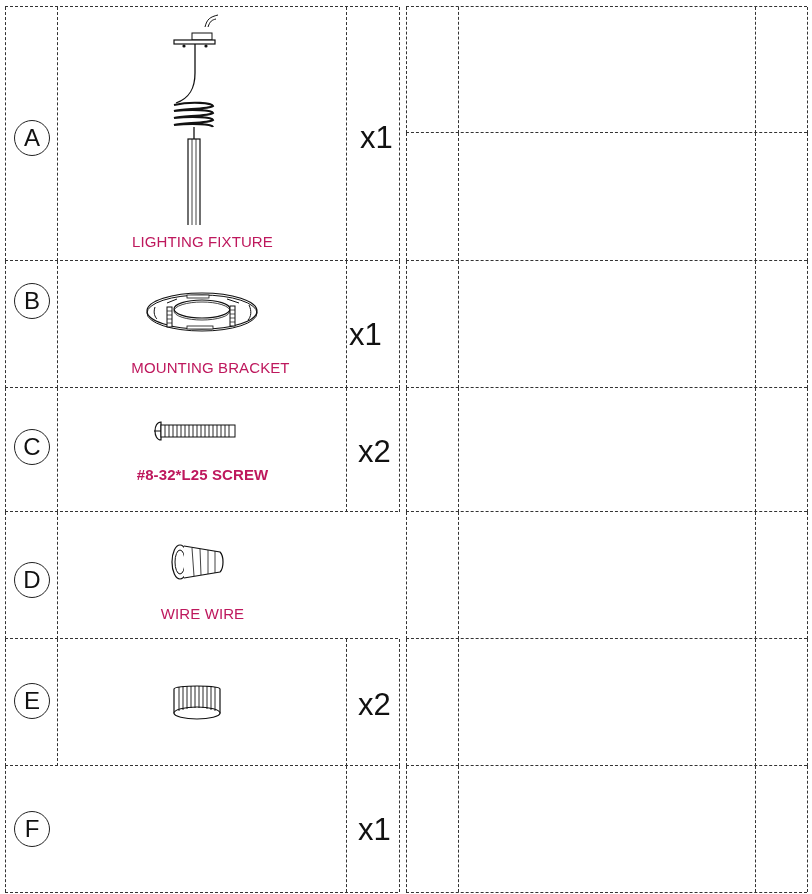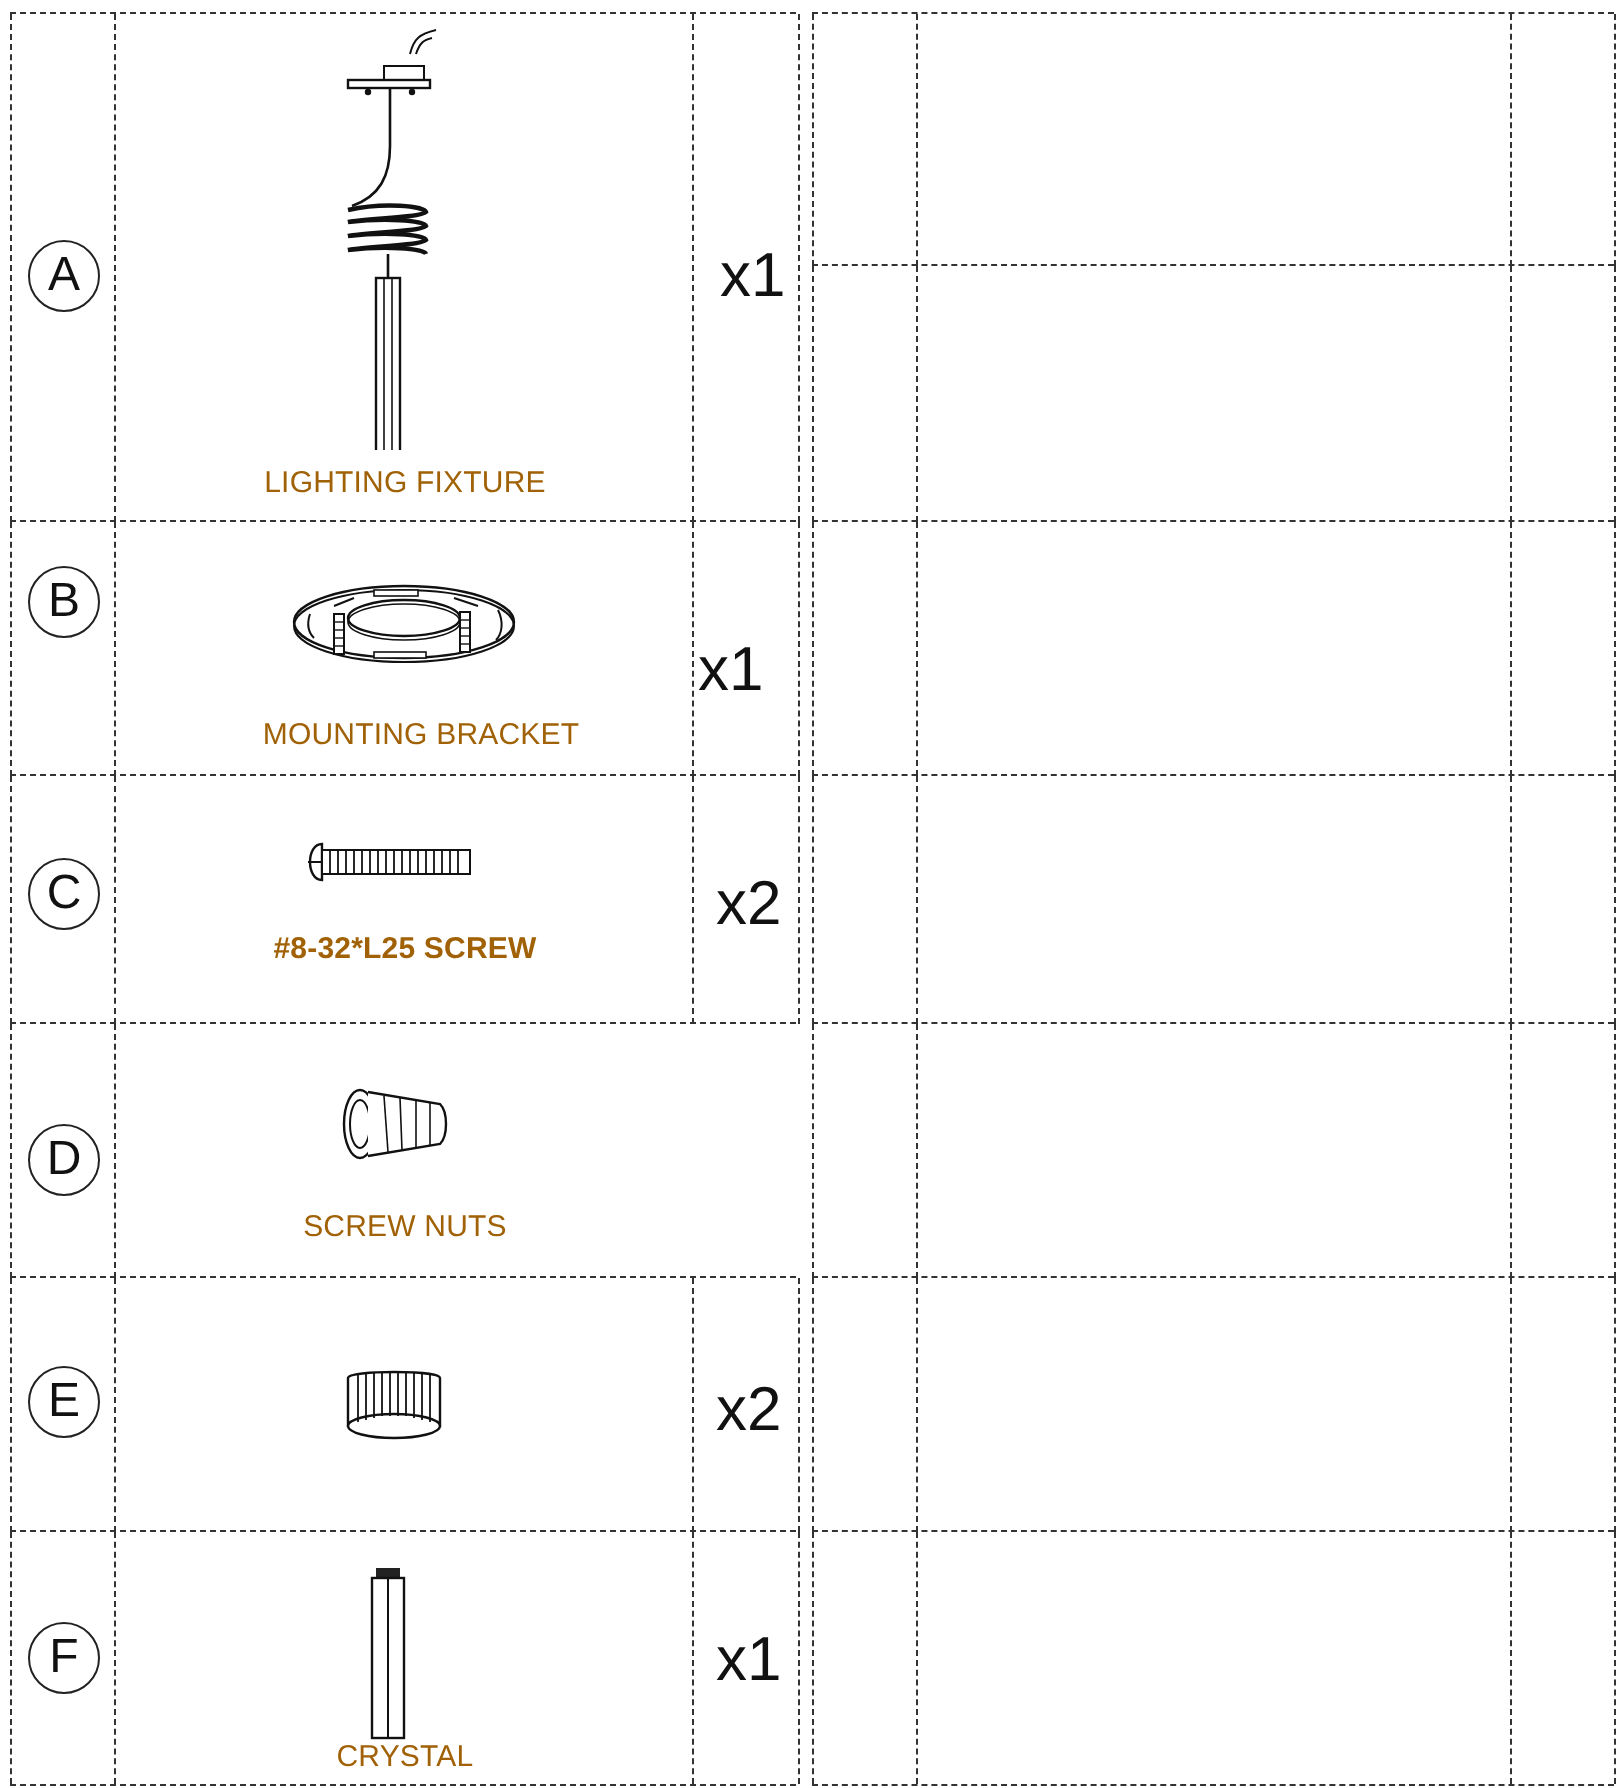--- a/index.html
+++ b/index.html
@@ -6,21 +6,21 @@
     body { width: 812px; height: 894px; position: relative; overflow: hidden; font-family: "Liberation Sans", sans-serif; color: #111; }
     .tbl { position: absolute; top: 6px; }
     .tbl.left { left: 5px; width: 393px; }
     .tbl.right { left: 406px; width: 401px; }
     .row { position: absolute; left: 0; right: 0; border-top: 1px dashed #333; }
     .row.last { border-bottom: 1px dashed #333; }
     .cell { position: absolute; top: 0; bottom: 0; border-left: 1px dashed #333; }
     .cell.endcol { border-right: 1px dashed #333; }
     .letter-circle { position: absolute; width: 36px; height: 36px; border: 1.2px solid #222; border-radius: 50%; box-sizing: border-box; display: flex; align-items: center; justify-content: center; font-size: 24px; color: #111; }
     .qty { position: absolute; font-size: 31px; color: #111; }
-    .caption { position: absolute; left: 0; right: 0; text-align: center; font-size: 15px; color: #a16207; letter-spacing: 0.1px; }
+    .caption { position: absolute; left: 0; right: 0; text-align: center; font-size: 15px; color: #be185d; letter-spacing: 0.1px; }
     .art { position: absolute; }
     svg { display: block; }
   </style>
 </head>
 <body>
 
 <div class="tbl left" style="height:885px;">
 
   <div class="row" style="top:0; height:254px;">
     <div class="cell" style="left:0; width:52px;">
@@ -133,21 +133,21 @@
         <svg width="56" height="40" viewBox="0 0 56 40">
           <ellipse cx="10" cy="20" rx="8" ry="17" fill="#fff" stroke="#111" stroke-width="1.2"></ellipse>
           <ellipse cx="10" cy="20" rx="5" ry="12" fill="#fff" stroke="#111" stroke-width="1"></ellipse>
           <path d="M14 4 L50 10 C54 14, 54 26, 50 30 L14 36" fill="#fff" stroke="#111" stroke-width="1.2"></path>
           <line x1="22" y1="6" x2="24" y2="34" stroke="#111" stroke-width="0.8"></line>
           <line x1="30" y1="7" x2="31" y2="33" stroke="#111" stroke-width="0.8"></line>
           <line x1="38" y1="8" x2="38" y2="32" stroke="#111" stroke-width="0.8"></line>
           <line x1="45" y1="9" x2="45" y2="31" stroke="#111" stroke-width="0.8"></line>
         </svg>
       </div>
-      <div class="caption" style="top:93px;">SCREW NUTS</div>
+      <div class="caption" style="top:93px;">WIRE WIRE</div>
     </div>
   </div>
 
   <div class="row" style="top:632px; height:127px;">
     <div class="cell" style="left:0; width:52px;">
       <div class="letter-circle" style="left:8px; top:44px;">E</div>
     </div>
     <div class="cell" style="left:52px; width:289px;">
       <div class="art" style="left:113px; top:44px;">
         <svg width="52" height="40" viewBox="0 0 52 40">
@@ -170,30 +170,20 @@
     </div>
     <div class="cell endcol" style="left:341px; width:52px;">
       <div class="qty" style="left:11px; top:48px;">x2</div>
     </div>
   </div>
 
   <div class="row last" style="top:759px; height:126px;">
     <div class="cell" style="left:0; width:52px;">
       <div class="letter-circle" style="left:8px; top:45px;">F</div>
     </div>
-    <div class="cell" style="left:52px; width:289px;">
-      <div class="art" style="left:126px; top:18px;">
-        <svg width="20" height="90" viewBox="0 0 20 90">
-          <rect x="4" y="0" width="12" height="5" fill="#222"></rect>
-          <rect x="2" y="5" width="16" height="80" fill="#fff" stroke="#111" stroke-width="1.2"></rect>
-          <line x1="10" y1="5" x2="10" y2="85" stroke="#111" stroke-width="1"></line>
-        </svg>
-      </div>
-      <div class="caption" style="top:104px;">CRYSTAL</div>
-    </div>
     <div class="cell endcol" style="left:341px; width:52px;">
       <div class="qty" style="left:11px; top:46px;">x1</div>
     </div>
   </div>
 </div>
 
 <div class="tbl right" style="height:885px;">
   <div class="row" style="top:0; height:126px;">
     <div class="cell" style="left:0; width:52px;"></div>
     <div class="cell" style="left:52px; width:297px;"></div>

